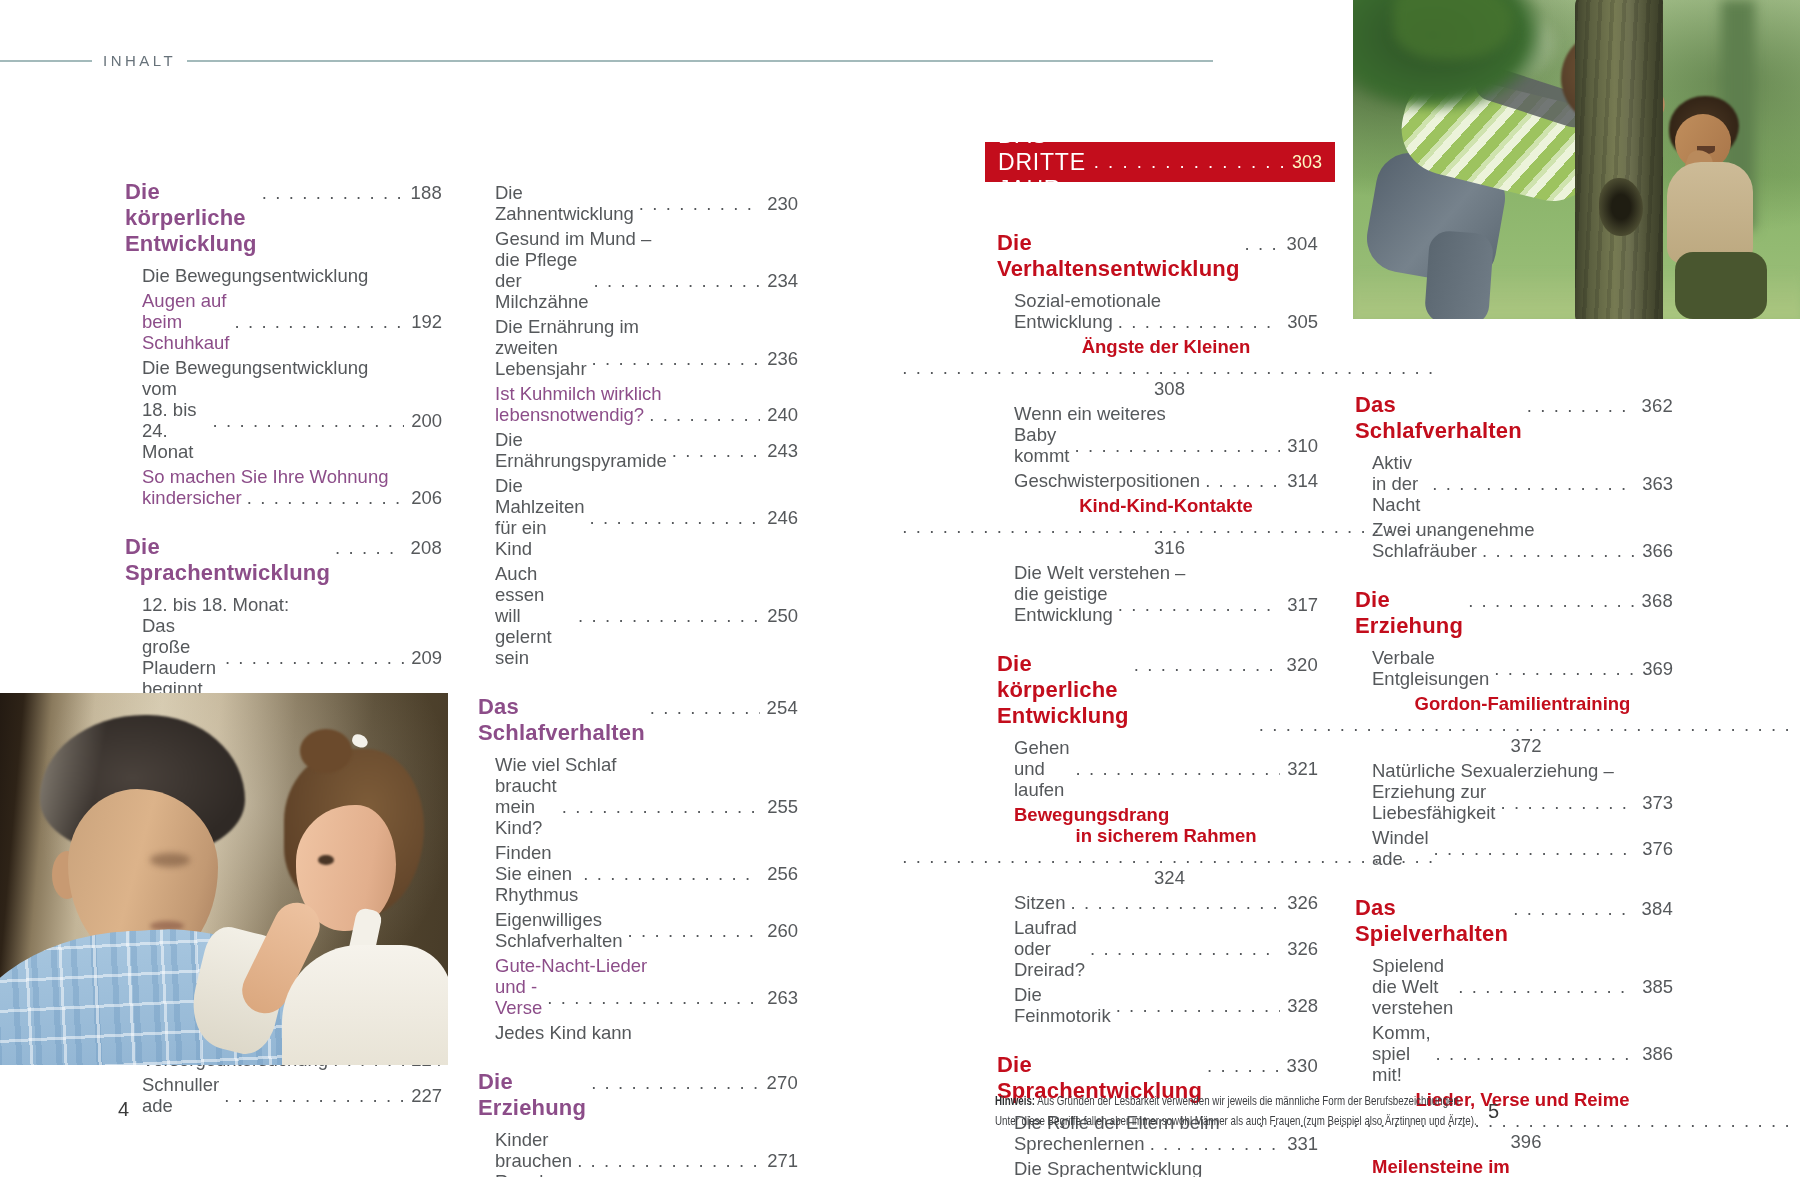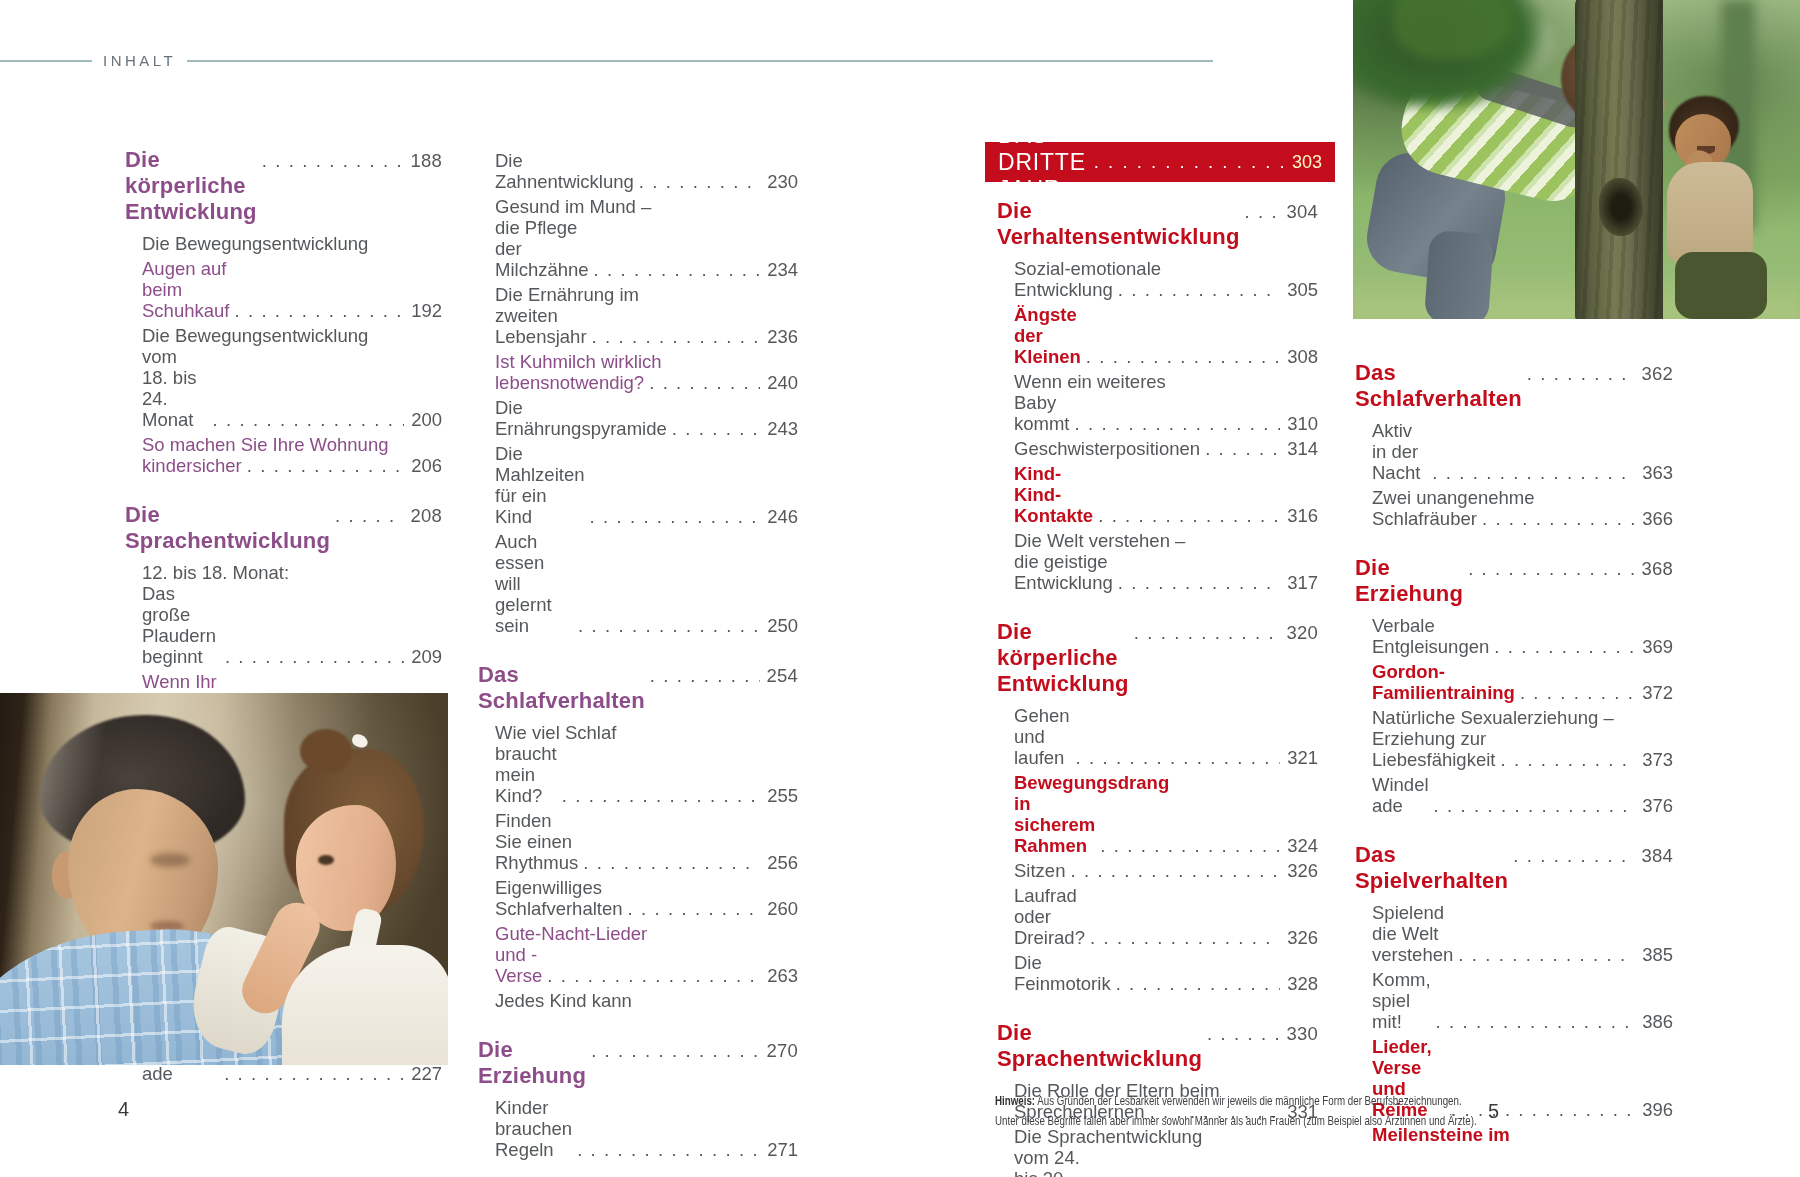--- a/index.html
+++ b/index.html
@@ -12,35 +12,35 @@
     position:relative;width:1800px;height:1177px;background:#ffffff;overflow:hidden;
     font-family:"Liberation Sans","DejaVu Sans",sans-serif;color:var(--txt);
   }
   
   .header-rule{position:absolute;top:52px;left:0;width:1213px;height:18px;display:flex;align-items:center;}
   .rule-seg{height:2px;background:var(--line);}
   .rule-seg-left{width:92px;}
   .rule-seg-right{flex:1;}
   .rule-label{font-size:15px;letter-spacing:3.5px;color:#67727a;padding:0 11px;transform:translateY(-1px);}
   
-  .toc-col{position:absolute;}
+  .toc-col{position:absolute;margin-top:32px;}
   #col1{left:125px;top:147px;width:317px;}
   #col2{left:478px;top:150px;width:320px;}
   #col3{left:997px;top:198px;width:321px;}
   #col4{left:1355px;top:360px;width:318px;}
   .sec{margin-bottom:26px;}
   .sec:last-child{margin-bottom:0;}
   .sec-head{display:flex;align-items:baseline;font-size:22px;line-height:26px;font-weight:700;letter-spacing:.2px;margin-bottom:8px;}
   .acc-purple{--acc:var(--purple);}
   .acc-red{--acc:var(--red);}
   .sec-head .sec-title{color:var(--acc);}
   .entry{padding-left:17px;font-size:18.5px;line-height:21px;margin-bottom:4px;color:var(--txt);}
-  .erow{display:flex;align-items:flex-end;}
+  .erow{display:flex;align-items:center;}
   .entry.hl .eline,.entry.hl .elabel{color:var(--acc);}
-  .entry.hl.acc-red .eline,.entry.hl.acc-red .elabel{font-weight:700;}
+  .entry.hl.acc-red .eline,.entry.hl.acc-red .elabel{font-weight:700;flex-direction:column;}
   .dots{flex:1 1 auto;overflow:hidden;white-space:nowrap;margin-left:5px;min-width:14px;color:var(--txt);font-weight:400;font-size:18.5px;}
   .dots::after{content:". . . . . . . . . . . . . . . . . . . . . . . . . . . . . . . . . . . . . . . .";letter-spacing:1.6px;}
   .pg{margin-left:7px;color:var(--txt);white-space:nowrap;font-weight:400;font-size:18.5px;line-height:21px;}
   
   .banner{position:absolute;left:985px;top:142px;width:350px;height:40px;box-sizing:border-box;
     display:flex;align-items:center;background:var(--banner);color:#fff;padding:0 13px;}
   .banner-label{font-size:23px;letter-spacing:.8px;}
   .banner .dots{color:#fff;margin-left:8px;}
   .banner .dots::after{letter-spacing:2px;}
   .banner .pg{color:#fef9c3;font-size:18px;margin-left:8px;}

